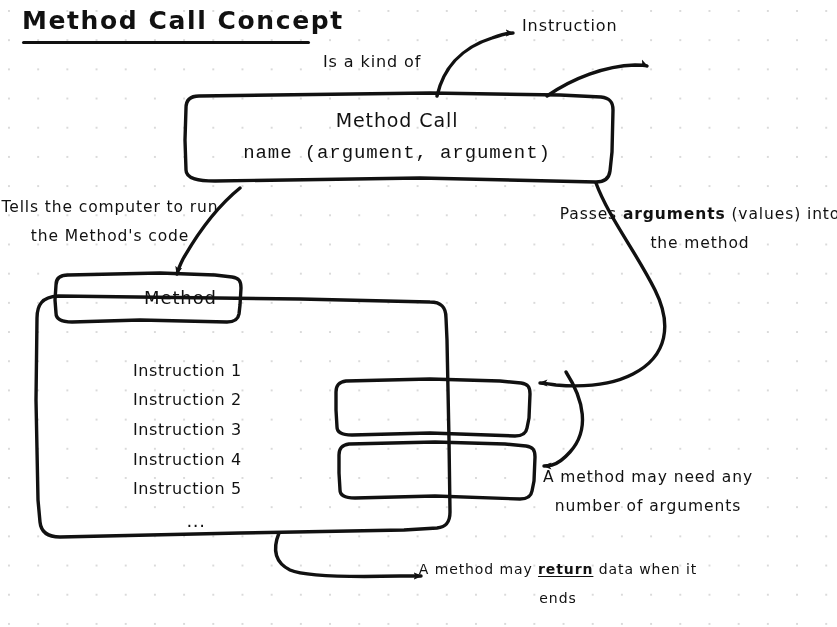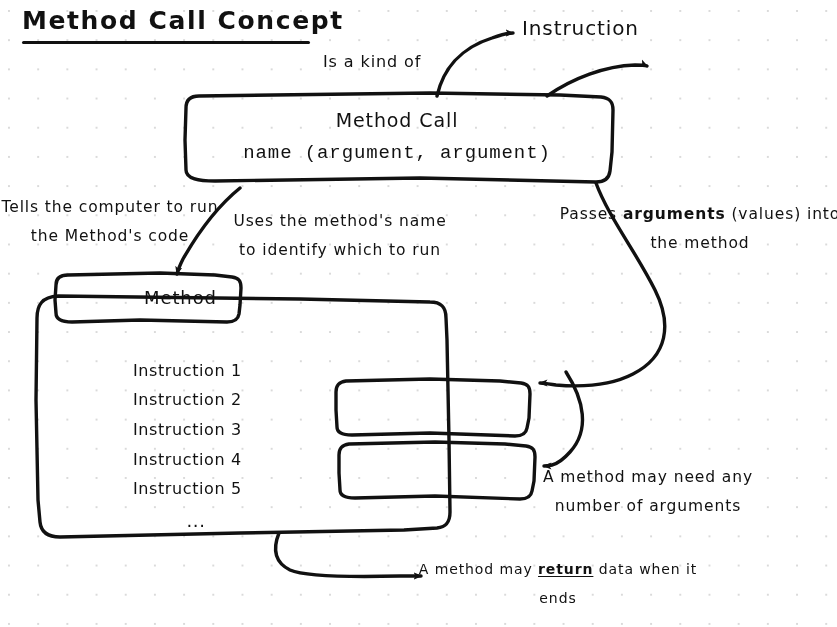--- a/index.html
+++ b/index.html
@@ -46,21 +46,21 @@
   #title-rule {
     position: absolute;
     left: 22px;
     top: 41px;
     width: 288px;
     height: 3px;
     background: #111111;
     border-radius: 2px;
   }
 
-  #lbl-instruction { left: 522px; top: 18px; font-size: 20px; }
+  #lbl-instruction { left: 522px; top: 18px; font-size: 16px; }
   #lbl-isakindof   { left: 323px; top: 54px; font-size: 16px; }
   #lbl-runsmethod  { left: 652px; top: 70px; font-size: 16px; }
 
   #mc-title { left: 397px; top: 111px; font-size: 19px; }
   #mc-sig   { left: 397px; top: 144px; font-size: 19px; font-family: Liberation Mono, monospace; }
 
   #lbl-tells { left: 110px; top: 193px; font-size: 15.5px; width: 230px; }
   #lbl-uses  { left: 340px; top: 207px; font-size: 15.5px; width: 230px; }
   #lbl-passes{ left: 700px; top: 200px; font-size: 15.5px; width: 290px; }
 
@@ -166,21 +166,20 @@
   <div class="txt" id="title">Method Call Concept</div>
   <div id="title-rule"></div>
 
   <div class="txt" id="lbl-isakindof">Is a kind of</div>
   <div class="txt" id="lbl-instruction">Instruction</div>
 
   <div class="txt centered" id="mc-title">Method Call</div>
   <div class="txt centered" id="mc-sig">name (argument, argument)</div>
 
   <div class="txt centered multi" id="lbl-tells">Tells the computer to run the Method's code</div>
-  <div class="txt centered multi" id="lbl-uses">Uses the method's name to identify which to run</div>
 
   <div class="txt centered multi" id="lbl-passes"><span>Passes </span><b>arguments</b><span> (values) into the method</span></div>
 
   <div class="txt" id="method-label">Method</div>
 
   <div class="txt instr" style="top:363px">Instruction 1</div>
   <div class="txt instr" style="top:392px">Instruction 2</div>
   <div class="txt instr" style="top:422px">Instruction 3</div>
   <div class="txt instr" style="top:452px">Instruction 4</div>
   <div class="txt instr" style="top:481px">Instruction 5</div>

